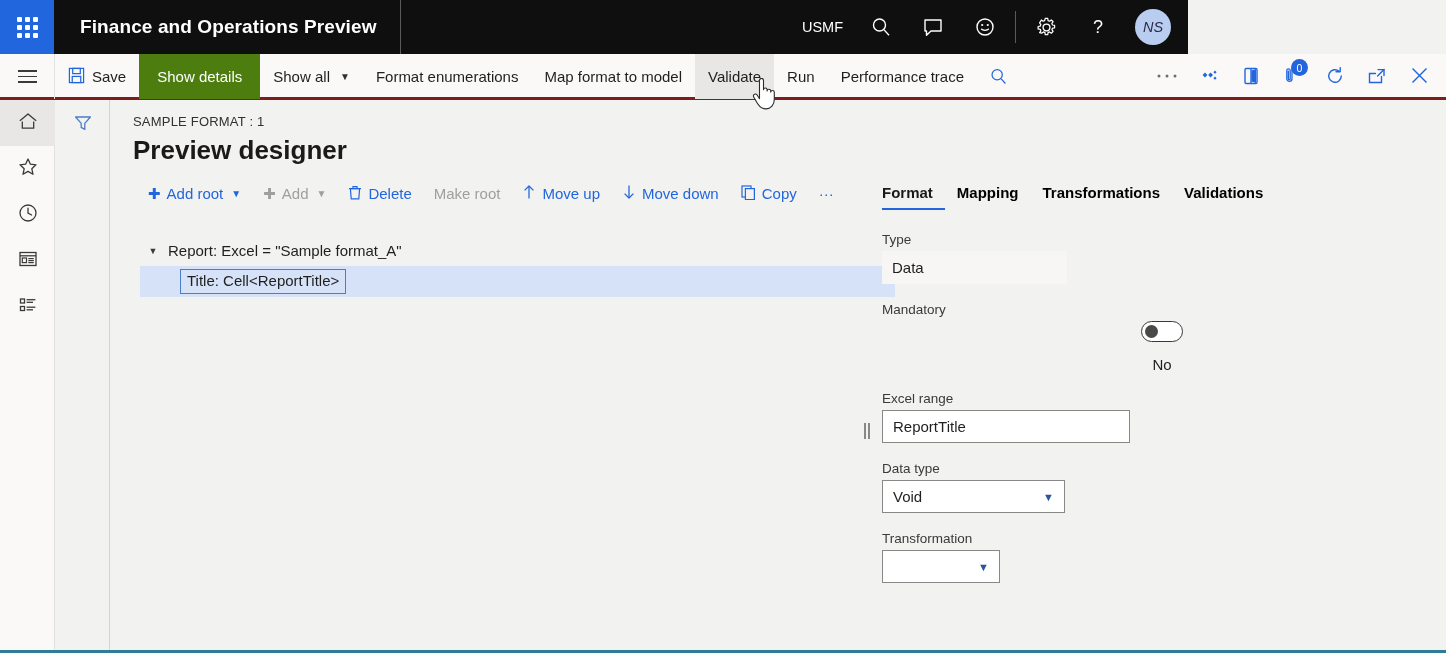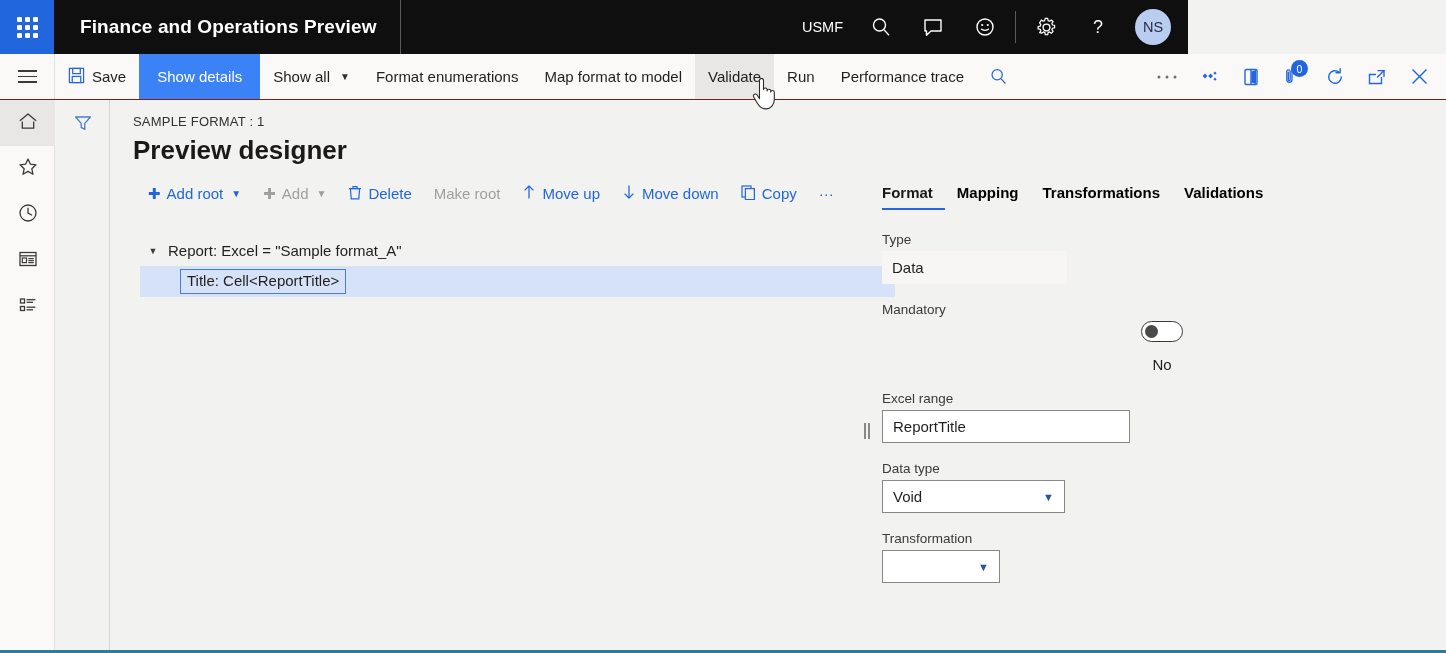--- a/index.html
+++ b/index.html
@@ -54,47 +54,47 @@
     width: 52px; height: 54px;
     display: flex; align-items: center; justify-content: center;
     cursor: pointer;
   }
   .tb-icon svg { display: block; }
   #topbar-right-divider { width: 1px; height: 32px; background: #5a5a5a; margin: 0 4px; }
   #avatar {
     width: 36px; height: 36px; border-radius: 50%;
     background: #b9cdf0; color: #2b2b4a;
     display: flex; align-items: center; justify-content: center;
-    font-size: 14.5px; margin: 0 17px 0 11px; cursor: pointer;
+    font-size: 14.5px; margin: 0 17px 0 11px; cursor: pointer; font-style: italic;
   }
 
   
   #cmdbar {
     position: absolute; top: 54px; left: 0;
     width: 1446px; height: 46px;
     background: #faf9f8;
-    border-bottom: 1px solid #7f1d1d;
+    border-bottom: 3px solid #7f1d1d;
     display: flex; align-items: stretch;
   }
   #hamburger {
     width: 55px; height: 45px;
     display: flex; align-items: center; justify-content: center;
     cursor: pointer;
     border-right: 1px solid #e3e1df;
   }
   .ham-lines { width: 19px; }
   .ham-lines i { display: block; height: 1.6px; background: #3a3a38; margin: 4px 0; }
   .cmd-btn {
     display: flex; align-items: center; gap: 7px;
     padding: 0 13px; height: 45px;
     font-size: 15px; color: #201f1e;
     white-space: nowrap; cursor: pointer; background: transparent;
     border: none; font-family: inherit;
   }
-  .cmd-btn.primary { background: #3b82f6; color: #ffffff; padding: 0 18px; }
+  .cmd-btn.primary { background: #4d7c0f; color: #ffffff; padding: 0 18px; }
   .cmd-btn.hovered { background: #e9e7e5; }
   .cmd-btn .chev { font-size: 10px; color: #323130; padding-left: 3px; }
   #cmd-left { display: flex; align-items: stretch; }
   #cmd-right { margin-left: auto; display: flex; align-items: center; padding-right: 6px; }
   .cmd-ico {
     width: 42px; height: 45px;
     display: flex; align-items: center; justify-content: center;
     cursor: pointer; position: relative;
   }
   .badge {

